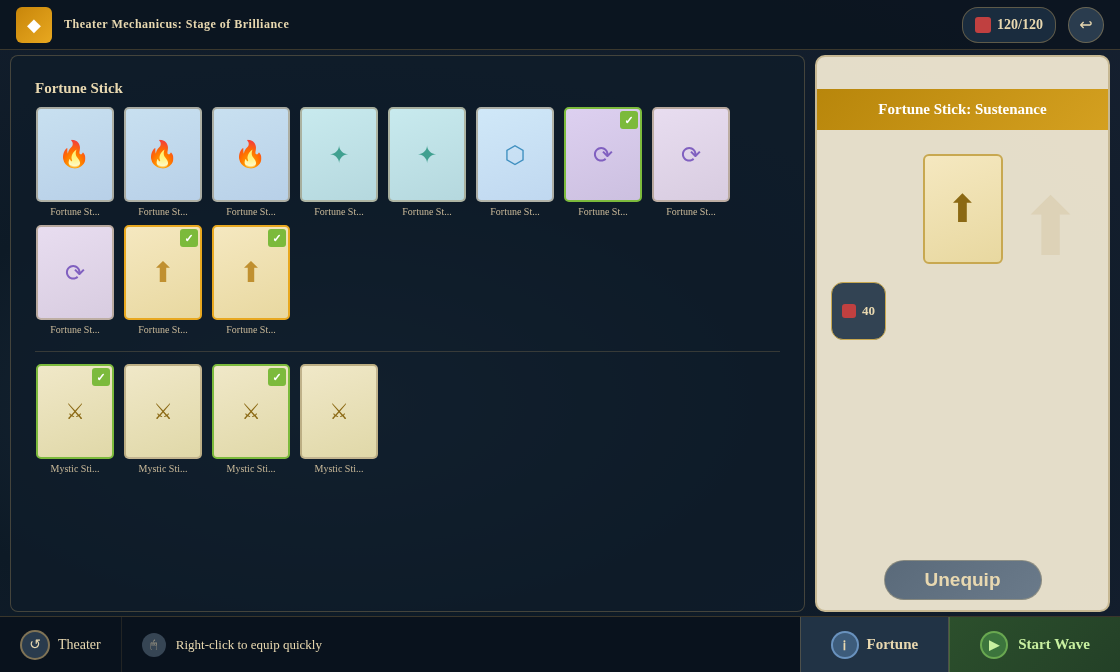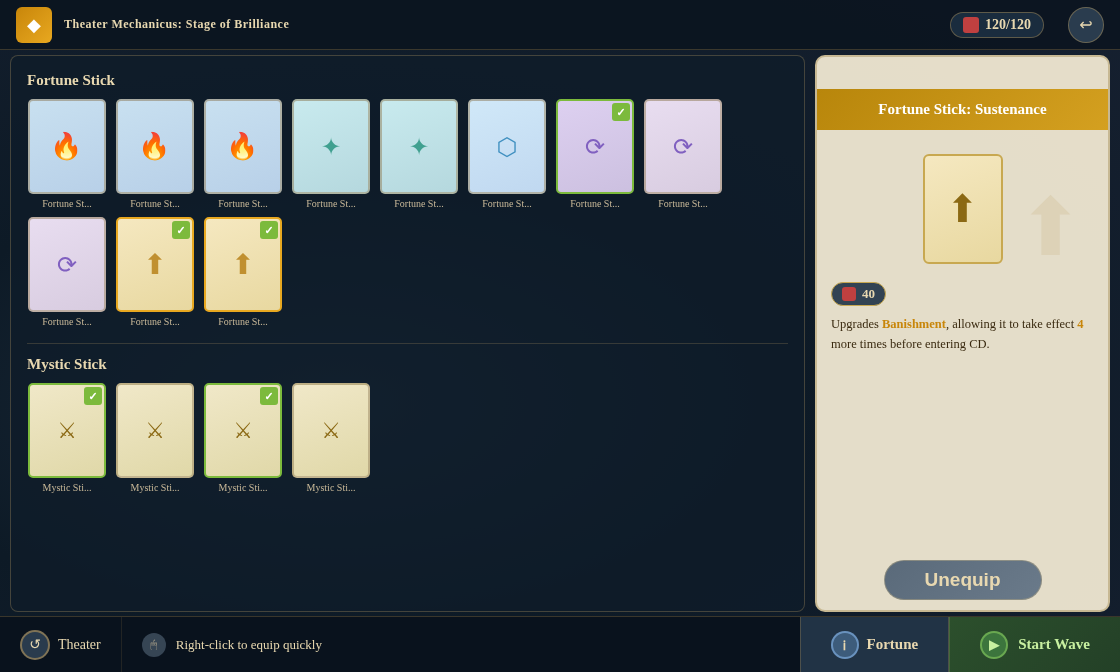--- a/index.html
+++ b/index.html
@@ -50,22 +50,21 @@
     .header-title {
       color: #e8d8b0;
       font-size: 12px;
       font-weight: bold;
       letter-spacing: 0.5px;
     }
 
     .header-right {
       margin-left: auto;
       display: flex;
-      align-items: center;
-      gap: 24px;
+      gap: 12px;
     }
 
     .energy-bar {
       display: flex;
       align-items: center;
       gap: 6px;
       background: rgba(30,50,70,0.8);
       border: 1px solid rgba(255,200,100,0.3);
       border-radius: 16px;
       padding: 4px 12px;
@@ -109,21 +108,21 @@
       gap: 10px;
       z-index: 5;
     }
 
     
     .card-list-panel {
       flex: 1;
       background: rgba(15, 28, 42, 0.75);
       border: 1px solid rgba(150, 130, 90, 0.4);
       border-radius: 8px;
-      padding: 16px;
+      padding: 24px;
       overflow-y: auto;
     }
 
     .section-title {
       color: #e8d8b0;
       font-size: 15px;
       font-weight: bold;
       margin-bottom: 10px;
     }
 
@@ -263,21 +262,21 @@
       color: rgba(180,150,80,0.15);
     }
 
     .cost-badge {
       display: flex;
       align-items: center;
       gap: 6px;
       background: rgba(30,50,70,0.9);
       border: 1px solid #c8a850;
       border-radius: 12px;
-      padding: 3px 10px;
+      padding: 20px 10px;
       width: fit-content;
       margin: 8px 0;
     }
 
     .cost-icon {
       width: 14px;
       height: 14px;
       background: #c04040;
       border-radius: 3px;
     }
@@ -552,21 +551,20 @@
           <span class="check-badge">✓</span>
           <span class="icon-arrow">⬆</span>
         </div>
         <span class="card-label">Fortune St...</span>
       </div>
 
     </div>
 
     <hr class="divider">
 
-    <div class="section-title">Mystic Stick</div>
     <div class="card-grid">
 
       <div class="card-item">
         <div class="card-img mystic-gold selected" style="border-color:#7cba3c;">
           <span class="check-badge">✓</span>
           <span style="font-size:22px; color:#8b6914;">⚔</span>
         </div>
         <span class="card-label">Mystic Sti...</span>
       </div>
 
@@ -605,23 +603,20 @@
           <span class="detail-card-symbol">⬆</span>
         </div>
         <div class="detail-bg-symbol">⬆</div>
       </div>
 
       <div class="cost-badge">
         <div class="cost-icon"></div>
         <span class="cost-text">40</span>
       </div>
 
-      <p class="detail-description">
-        <span>Upgrades </span><span class="highlight">Banishment</span><span>, allowing it to take effect </span><span class="highlight-num">4</span><span> more times before entering CD.</span>
-      </p>
 
     </div>
     <div class="detail-footer">
       <button class="unequip-btn">Unequip</button>
     </div>
   </div>
 
 </div>
 
 <div class="bottom-bar">

